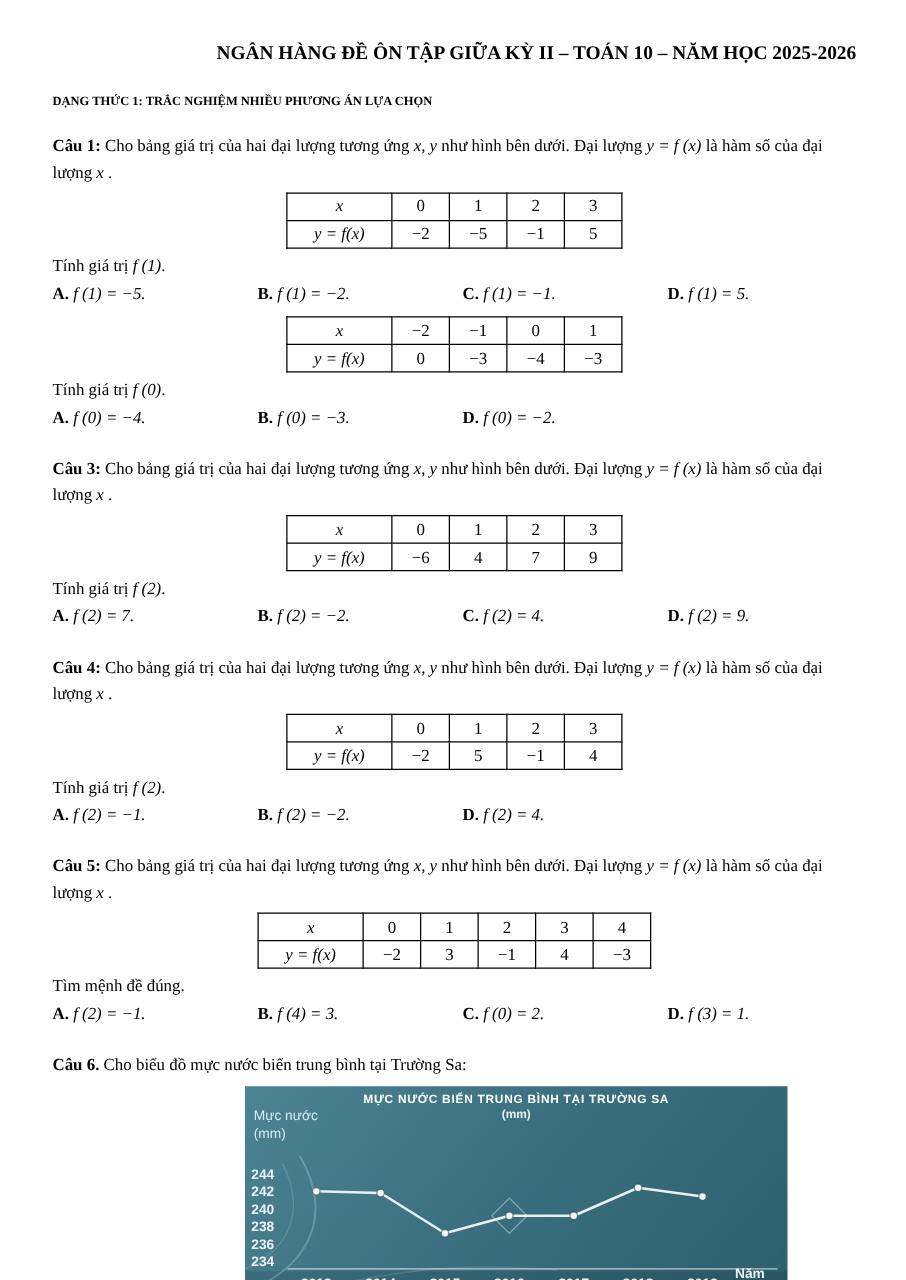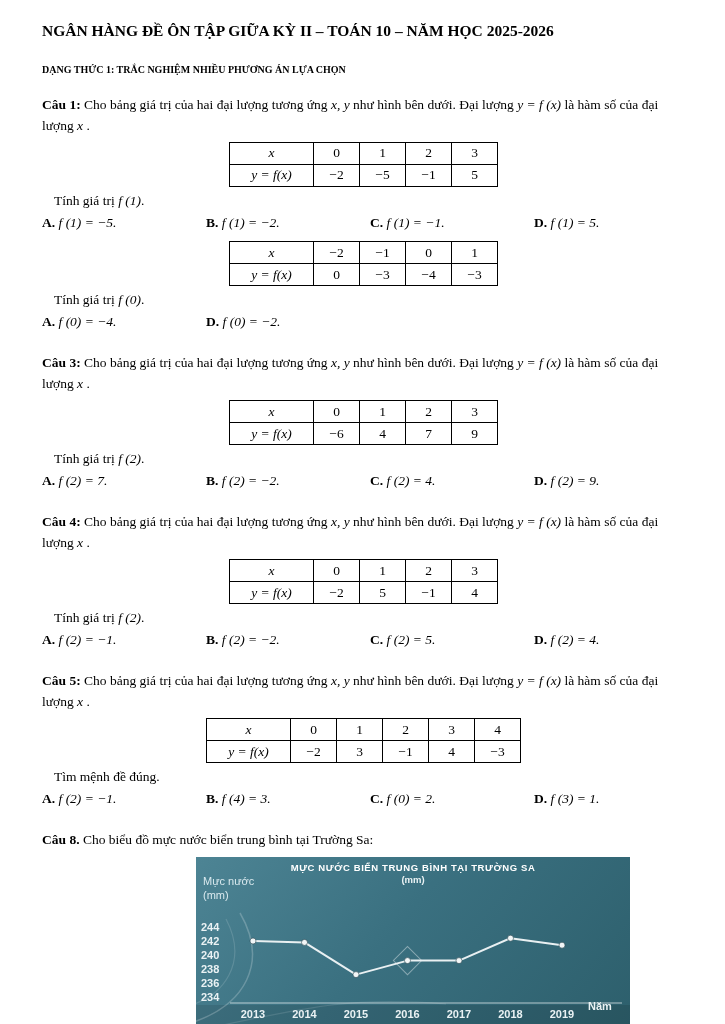--- a/index.html
+++ b/index.html
@@ -2,33 +2,33 @@
 <html><head>
 <meta charset="utf-8">
 <style>
   *{box-sizing:border-box;margin:0;padding:0}
   html,body{background:#fff}
   body{
     width:725px;min-height:1024px;margin:0 auto;color:#000;
     font-family:"Liberation Serif","DejaVu Serif",serif;font-size:13.5px;
   }
   .page{padding:18px 40px 24px 42px}
-  h1.doc-title{font-size:15.5px;font-weight:bold;text-align:left;margin:4px 0 24px}
+  h1.doc-title{font-size:15.5px;font-weight:bold;text-align:right;margin:16px 0 24px}
   h2.section-heading{font-size:10px;font-weight:bold;margin:0 0 6px}
   .question{margin:0 0 2px}
   .qtext{line-height:1.55;margin-top:20px}
   .qlabel{font-weight:bold}
   .m{font-style:italic}
   table.vtable{border-collapse:collapse;margin:5px auto 4px}
   table.vtable td{
     border:1px solid #000;text-align:center;vertical-align:middle;
     padding:1px 6px;min-width:46px;height:22px;font-size:13.5px
   }
   table.vtable td.rowhead{min-width:84px;font-style:italic}
-  .ask{margin:3px 12px 2px;line-height:1.5}
+  .ask{margin:3px 0 2px;line-height:1.5}
   .options{display:grid;grid-template-columns:1fr 1fr 1fr .92fr;margin:2px 0 7px}
   .opt{line-height:1.55}
   .optletter{font-weight:bold}
   
   .chart{
     position:relative;width:434px;height:170px;margin:6px 0 6px 154px;
     background:linear-gradient(130deg,#4d8494 0%,#3a7080 45%,#2d5f6c 100%);
     overflow:hidden;
   }
   .chart svg{position:absolute;inset:0;width:100%;height:100%}
@@ -104,20 +104,21 @@
             <td>0</td>
             <td>−3</td>
             <td>−4</td>
             <td>−3</td>
           </tr>
     </tbody>
       </table>
     <p class="ask"><span>Tính giá trị </span><i class="m">f (0)</i><span>.</span></p>
     <div class="options">
         <div class="opt"><b class="optletter">A.</b> <i class="m">f (0) = −4.</i></div>
+        <div class="opt"><b class="optletter">B.</b> <i class="m">f (0) = −3.</i></div>
         <div class="opt"><b class="optletter">D.</b> <i class="m">f (0) = −2.</i></div>
       </div>
   </section>
 
   <section class="question">
     <p class="qtext"><b class="qlabel">Câu 3:</b>
       <span>Cho bảng giá trị của hai đại lượng tương ứng </span><i class="m">x, y</i><span> như hình bên dưới. Đại lượng </span><i class="m">y = f (x)</i><span> là hàm số của đại lượng </span><i class="m">x</i><span> .</span>
     </p>
     <table class="vtable">
         <tbody>
@@ -165,21 +166,20 @@
             <td>5</td>
             <td>−1</td>
             <td>4</td>
           </tr>
     </tbody>
       </table>
     <p class="ask"><span>Tính giá trị </span><i class="m">f (2)</i><span>.</span></p>
     <div class="options">
         <div class="opt"><b class="optletter">A.</b> <i class="m">f (2) = −1.</i></div>
         <div class="opt"><b class="optletter">B.</b> <i class="m">f (2) = −2.</i></div>
-        <div class="opt"><b class="optletter">C.</b> <i class="m">f (2) = 5.</i></div>
         <div class="opt"><b class="optletter">D.</b> <i class="m">f (2) = 4.</i></div>
       </div>
   </section>
 
   <section class="question">
     <p class="qtext"><b class="qlabel">Câu 5:</b>
       <span>Cho bảng giá trị của hai đại lượng tương ứng </span><i class="m">x, y</i><span> như hình bên dưới. Đại lượng </span><i class="m">y = f (x)</i><span> là hàm số của đại lượng </span><i class="m">x</i><span> .</span>
     </p>
     <table class="vtable">
         <tbody>
@@ -204,21 +204,21 @@
     <p class="ask"><span>Tìm mệnh đề đúng.</span><i class="m"></i><span></span></p>
     <div class="options">
         <div class="opt"><b class="optletter">A.</b> <i class="m">f (2) = −1.</i></div>
         <div class="opt"><b class="optletter">B.</b> <i class="m">f (4) = 3.</i></div>
         <div class="opt"><b class="optletter">C.</b> <i class="m">f (0) = 2.</i></div>
         <div class="opt"><b class="optletter">D.</b> <i class="m">f (3) = 1.</i></div>
       </div>
   </section>
 
   <section class="question">
-    <p class="qtext"><b class="qlabel">Câu 8.</b>
+    <p class="qtext"><b class="qlabel">Câu 6.</b>
       <span>Cho biểu đồ mực nước biển trung bình tại Trường Sa:</span>
     </p>
 
     <div class="chart">
       <svg id="chart-svg" viewBox="0 0 434 170" preserveAspectRatio="none">
           <rect x="0" y="148" width="434" height="22" fill="rgba(0,0,0,0.10)"></rect>
           <path d="M-12,168 C 52,150 72,104 44,56" fill="none" stroke="rgba(255,255,255,0.22)" stroke-width="1.5"></path>
           <path d="M-12,150 C 30,140 52,104 30,62" fill="none" stroke="rgba(255,255,255,0.14)" stroke-width="1.2"></path>
           <path d="M18,170 C 120,148 160,140 250,147" fill="none" stroke="rgba(255,255,255,0.12)" stroke-width="1.2"></path>
           <text x="5" y="144" class="tick">234</text>

